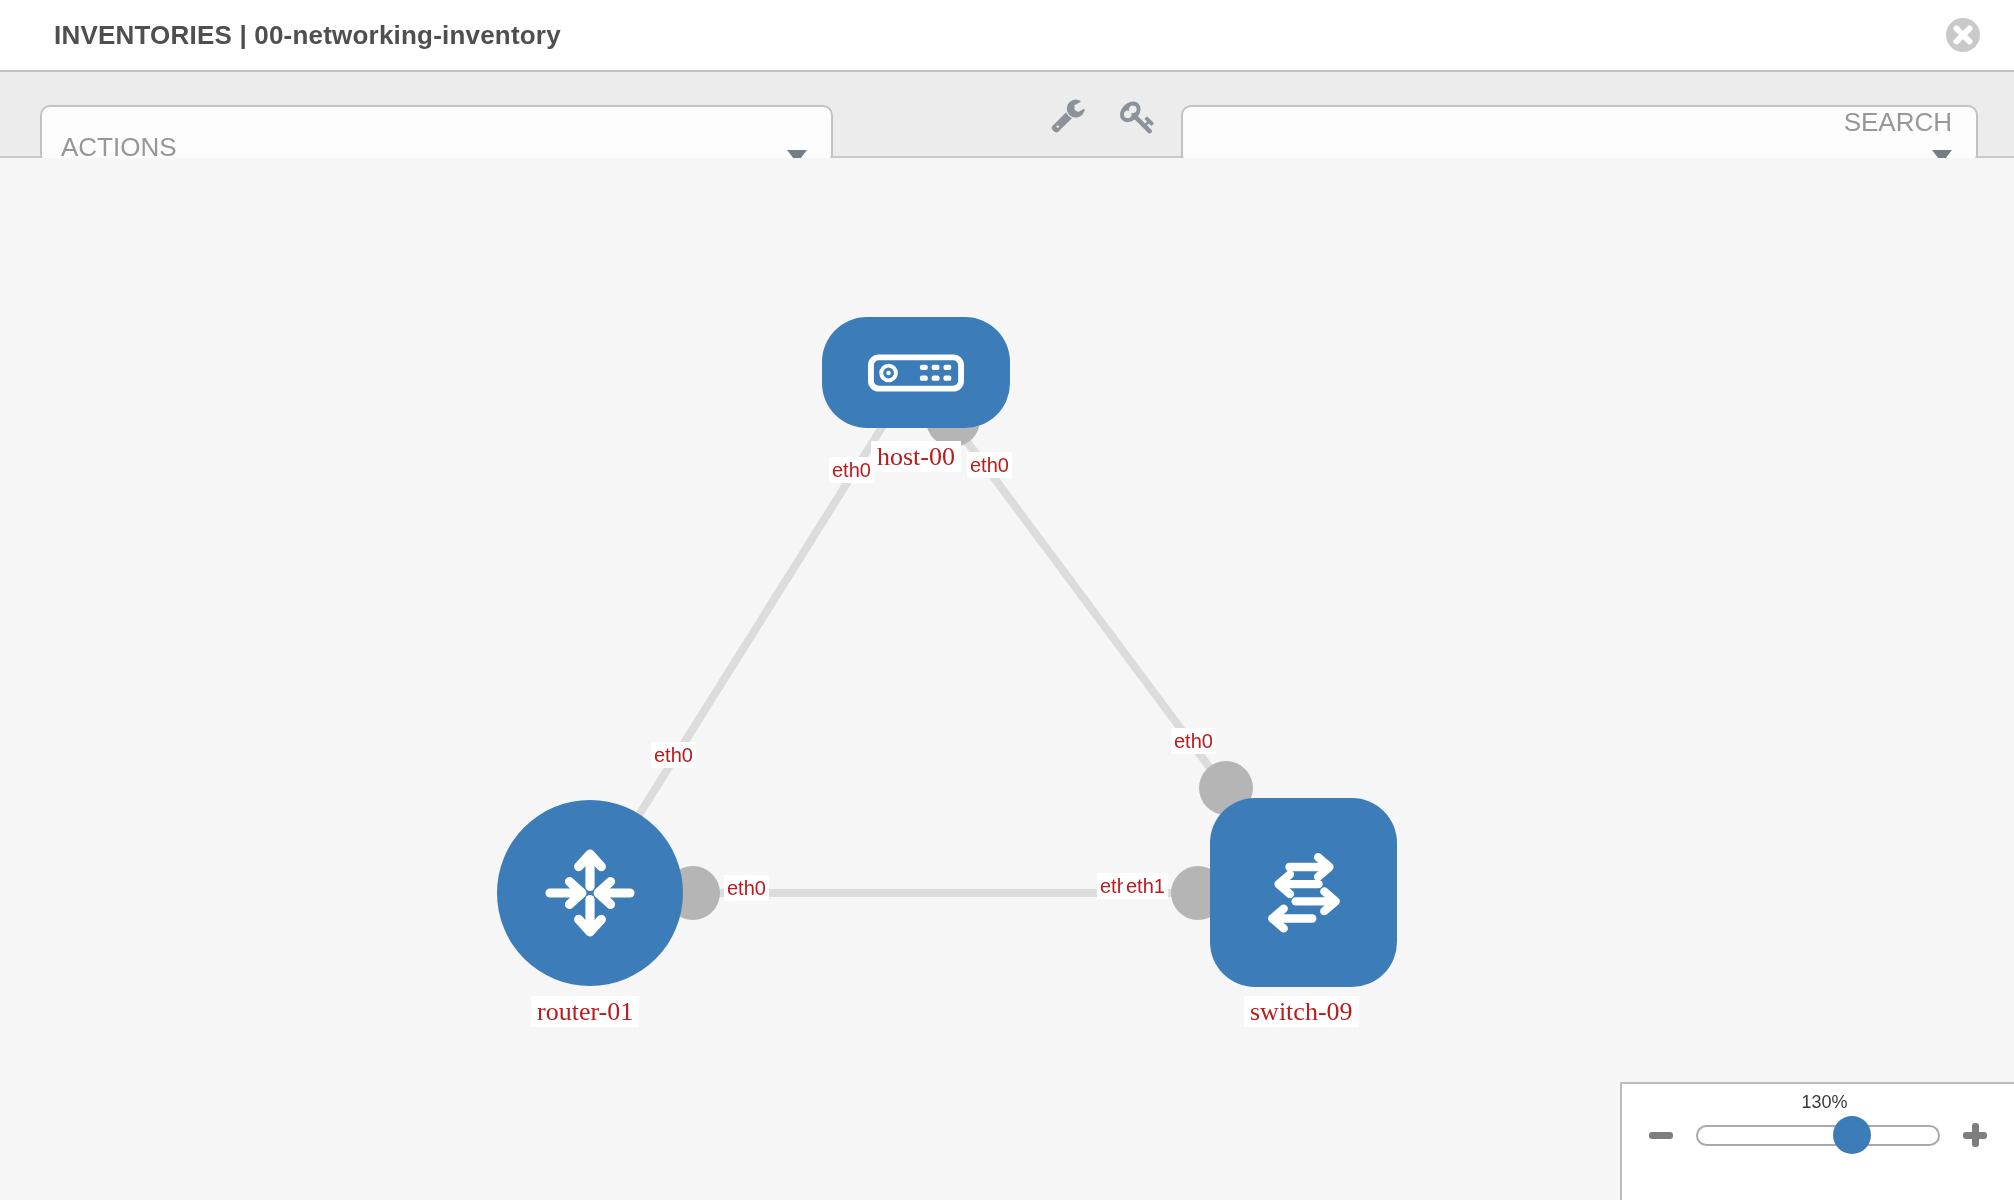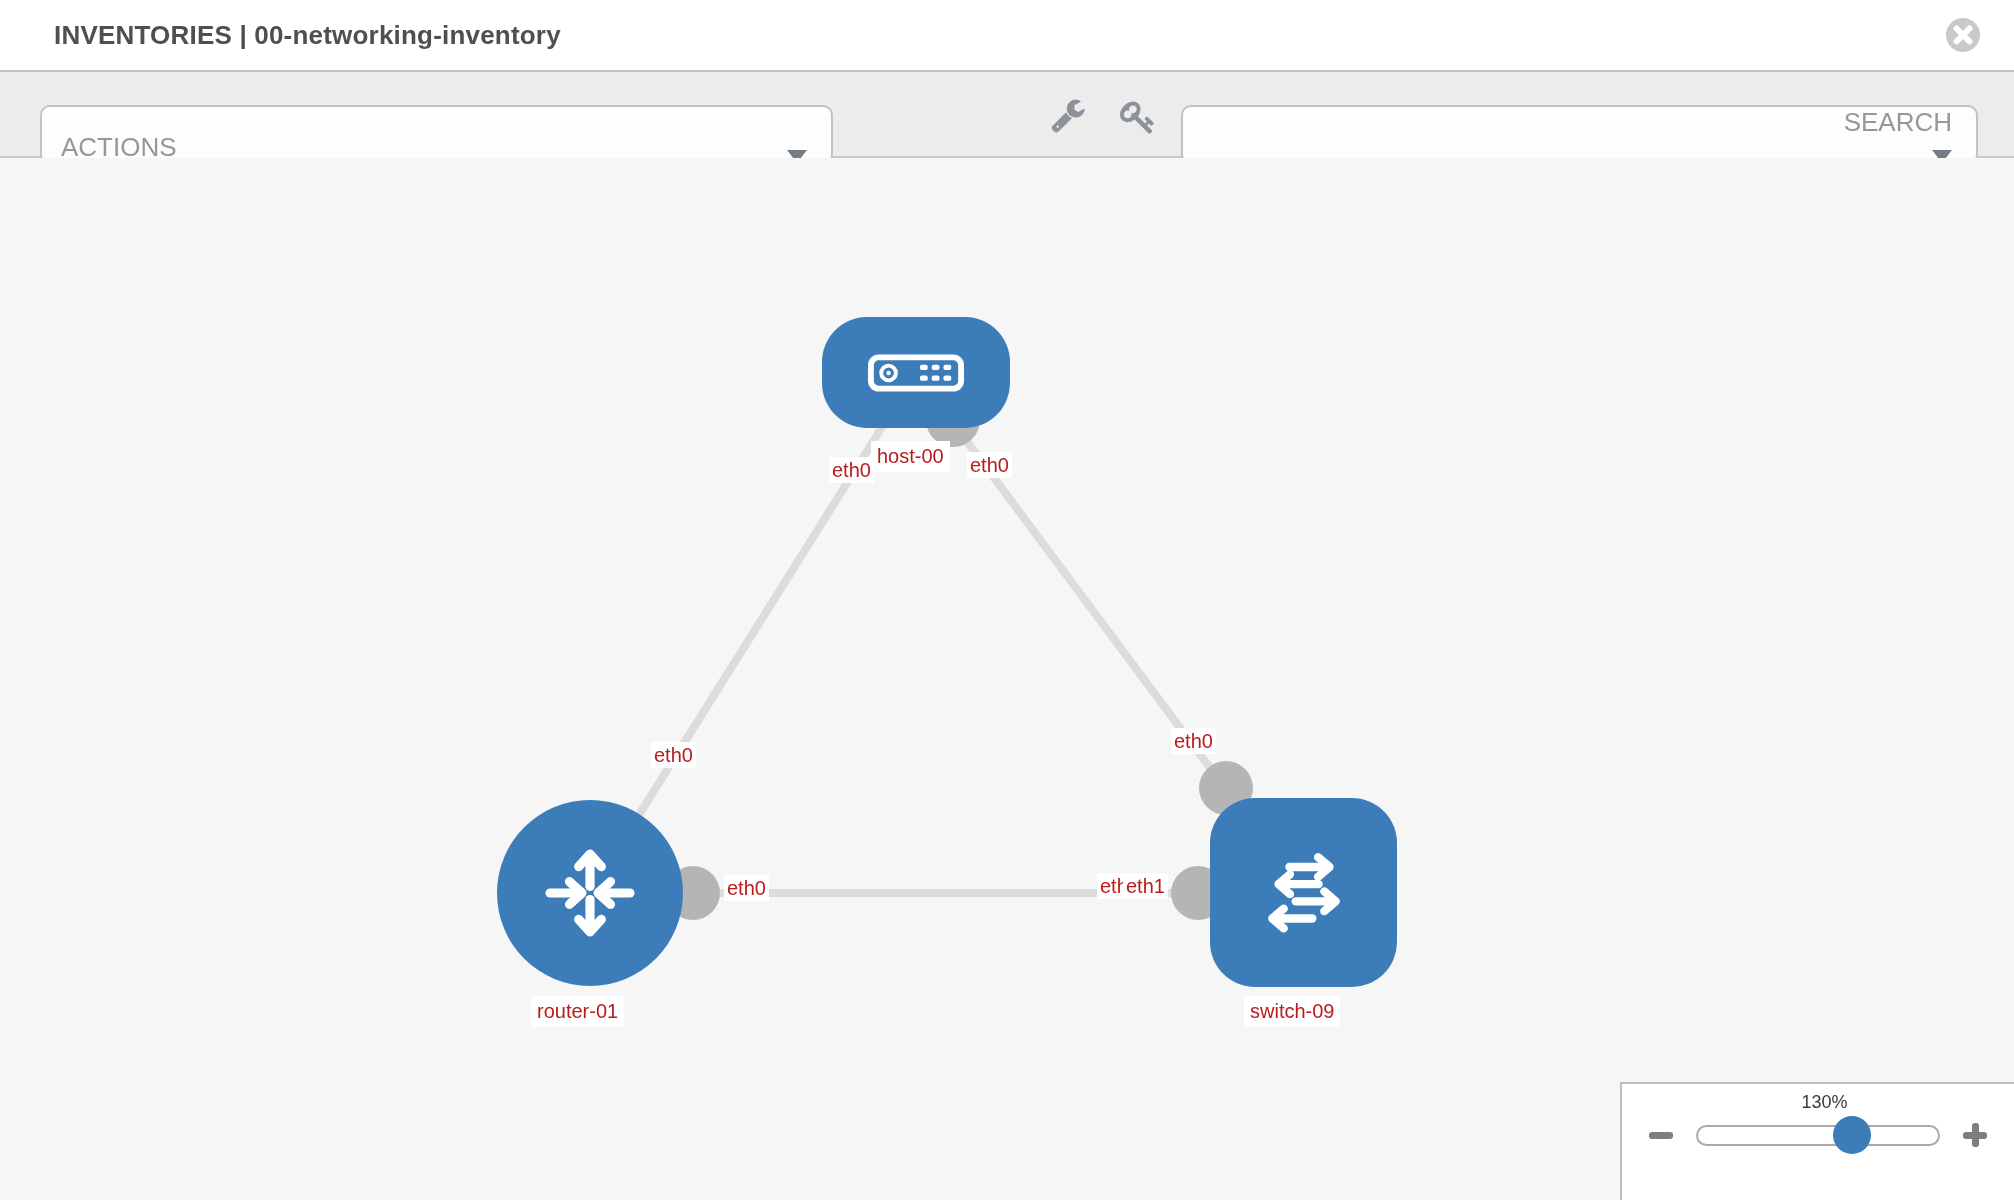--- a/index.html
+++ b/index.html
@@ -30,21 +30,21 @@
   .canvas { position:relative; width:2014px; height:1042px; background:#f6f6f6; overflow:hidden; }
   .net-svg { position:absolute; left:0; top:0; }
 
   .node { position:absolute; background:#3b7cb9; display:flex; align-items:center; justify-content:center; cursor:pointer; }
   .node-host   { left:822px;  top:159px; width:188px; height:111px; border-radius:45px; }
   .node-router { left:497px;  top:642px; width:186px; height:186px; border-radius:50%; }
   .node-switch { left:1210px; top:640px; width:187px; height:189px; border-radius:45px; }
 
   .chip { position:absolute; background:#ffffff; color:#b91c1c; font-size:20px; line-height:26px;
           padding:0 3px; white-space:nowrap; }
-  .chip-name { font-size:20px; line-height:31px; padding:0 6px; }
+  .chip-name { font-size:26px; line-height:31px; padding:0 6px;font-family:Liberation Serif, serif; }
 
   
   .zoom-panel { position:absolute; left:1620px; top:924px; width:394px; height:118px; background:#ffffff;
                 border-left:2px solid #bdbdbd; border-top:2px solid #bdbdbd; }
   .zoom-level { margin-top:8px; text-align:center; font-size:18px; color:#3a3a3a;margin-left:13px; }
   .zoom-row { display:flex; align-items:center; padding:0 26px; gap:22px; margin-top:9px; }
   .zbtn { flex:0 0 auto; display:flex; align-items:center; justify-content:center; width:26px; height:26px; cursor:pointer; }
   .minus-ic { width:24px; height:7px; background:#7e7e7e; border-radius:3px; }
   .plus-ic { position:relative; width:24px; height:24px; }
   .plus-ic::before { content:""; position:absolute; left:0; top:8.5px; width:24px; height:7px; background:#7e7e7e; border-radius:3px; }

